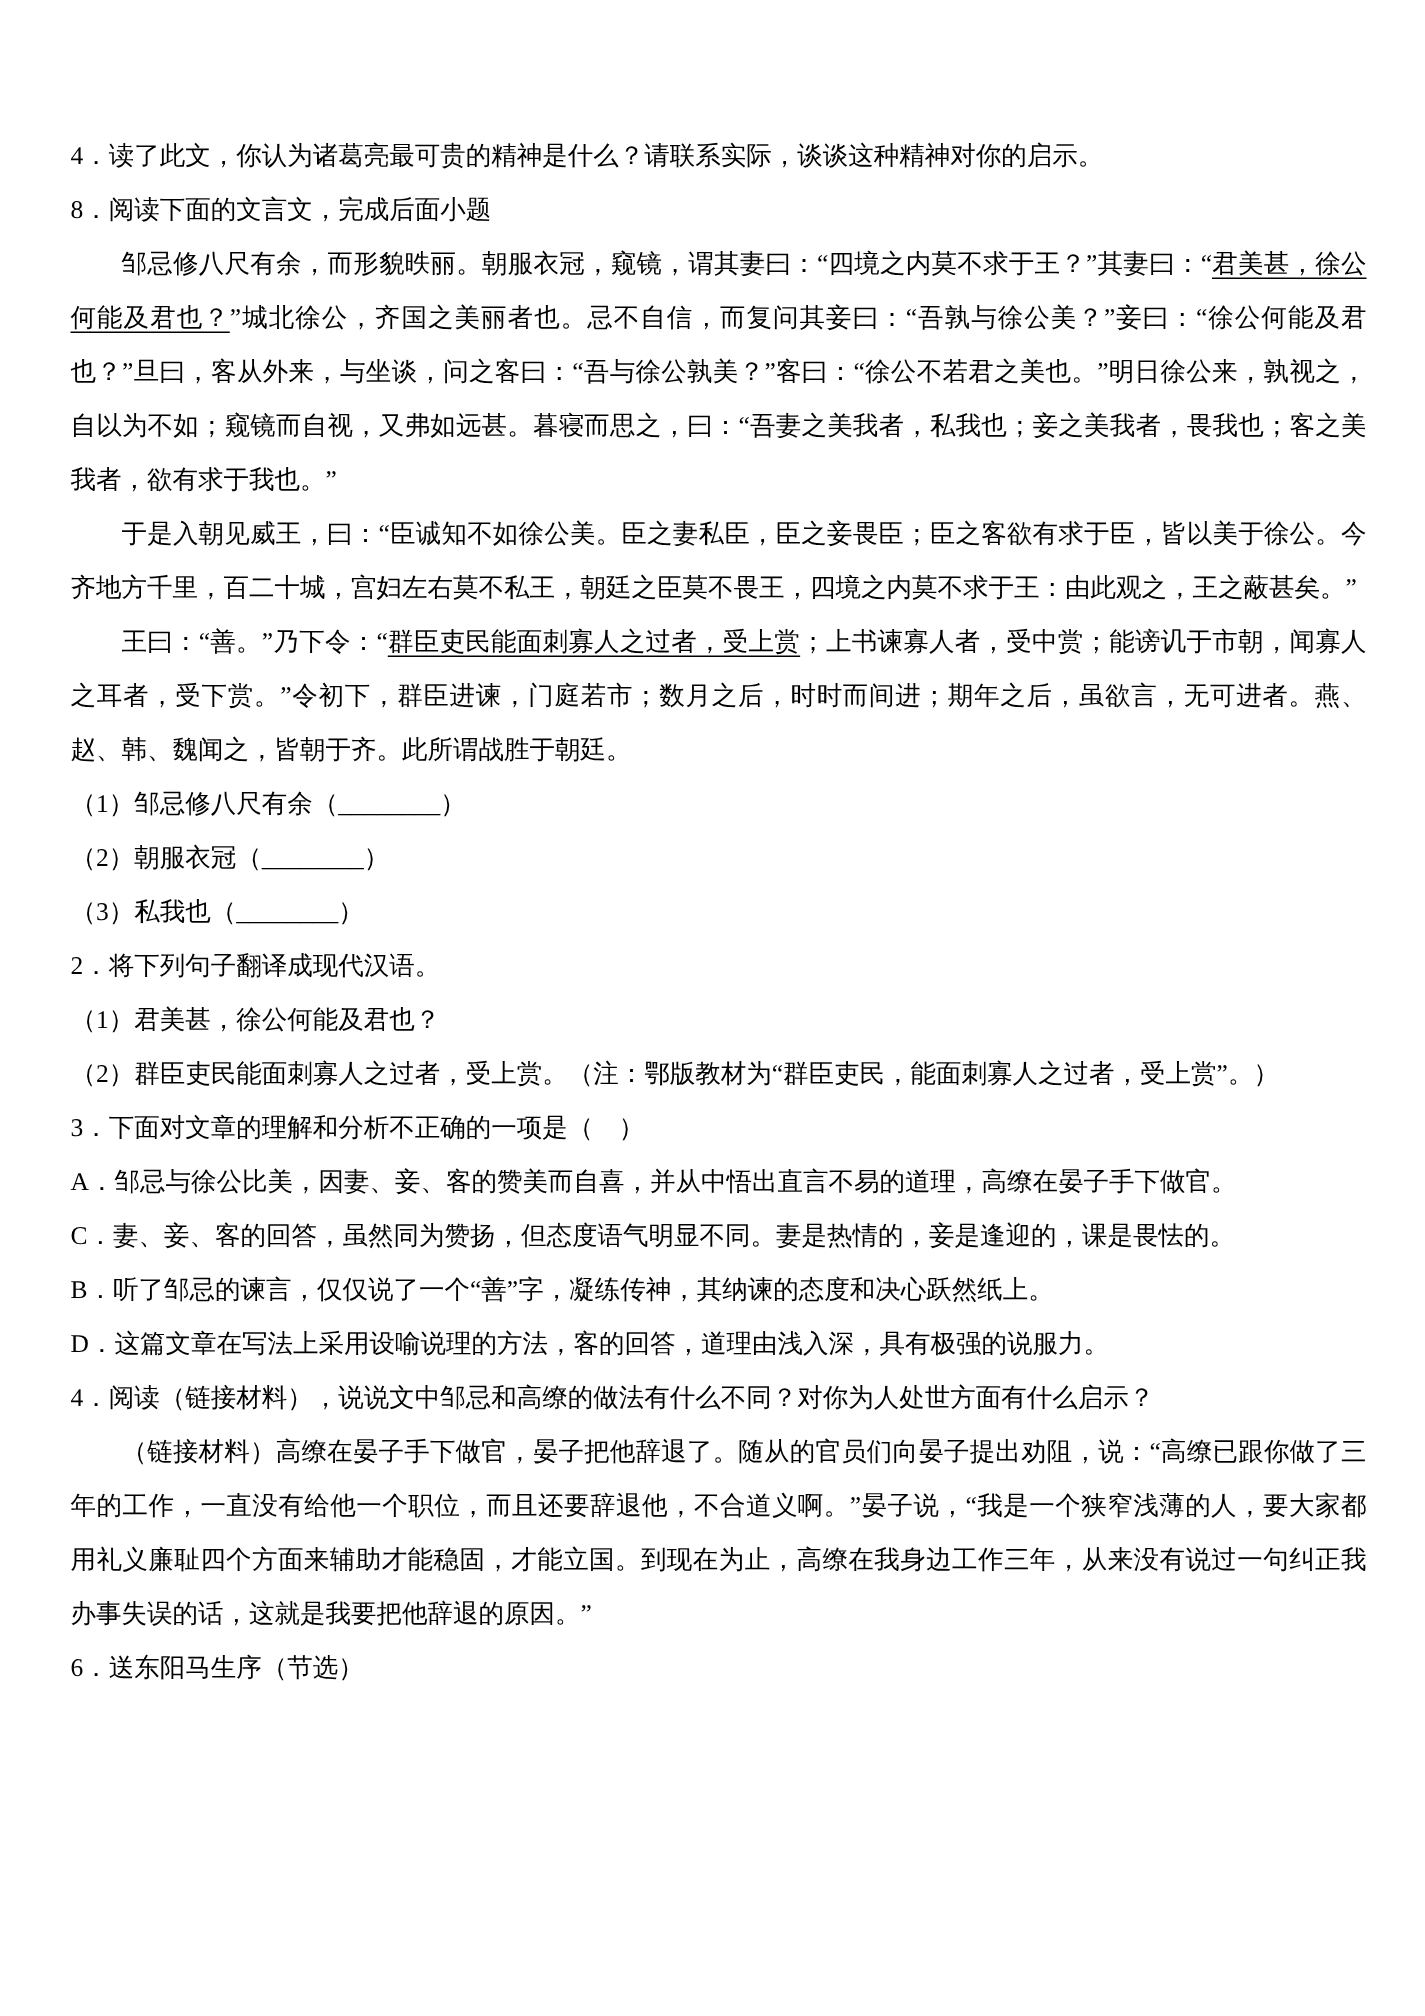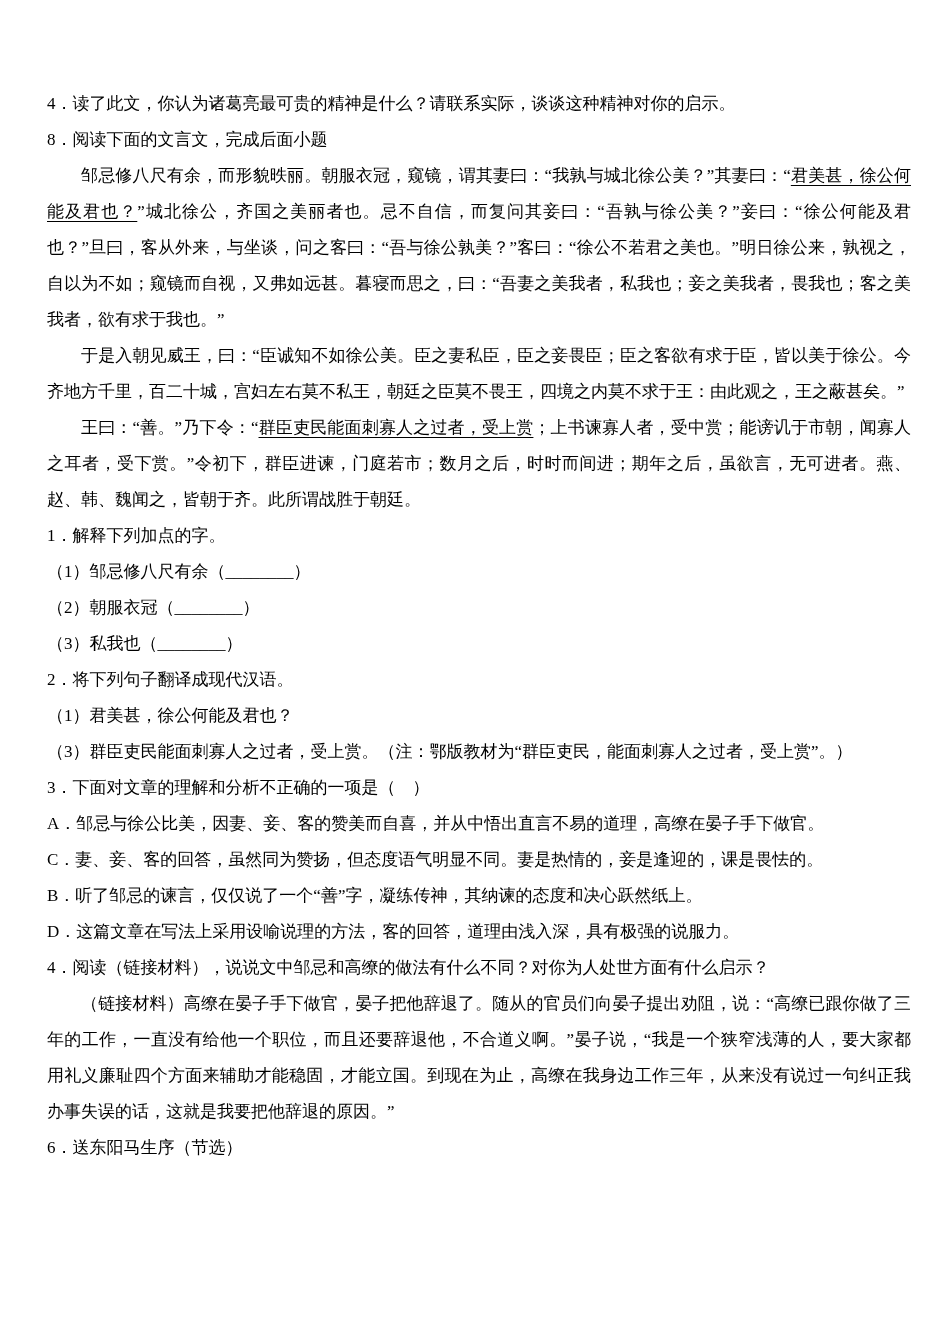--- a/index.html
+++ b/index.html
@@ -35,34 +35,33 @@
 </style>
 </head>
 <body>
 
 <div class="page">
 
   <p>4．读了此文，你认为诸葛亮最可贵的精神是什么？请联系实际，谈谈这种精神对你的启示。</p>
 
   <p>8．阅读下面的文言文，完成后面小题</p>
 
-  <p class="indent"><span>邹忌修八尺有余，而形貌昳丽。朝服衣冠，窥镜，谓其妻曰：“我孰与城北徐公美？”其妻曰：“</span><span class="underline">君美甚，徐公何能及君也？</span><span>”城北徐公，齐国之美丽者也。忌不自信，而复问其妾曰：“吾孰与徐公美？”妾曰：“徐公何能及君也？”旦曰，客从外来，与坐谈，问之客曰：“吾与徐公孰美？”客曰：“徐公不若君之美也。”明日徐公来，孰视之，自以为不如；窥镜而自视，又弗如远甚。暮寝而思之，曰：“吾妻之美我者，私我也；妾之美我者，畏我也；客之美我者，欲有求于我也。”</span></p>
+  <p class="indent"><span>邹忌修八尺有余，而形貌昳丽。朝服衣冠，窥镜，谓其妻曰：“四境之内莫不求于王？”其妻曰：“</span><span class="underline">君美甚，徐公何能及君也？</span><span>”城北徐公，齐国之美丽者也。忌不自信，而复问其妾曰：“吾孰与徐公美？”妾曰：“徐公何能及君也？”旦曰，客从外来，与坐谈，问之客曰：“吾与徐公孰美？”客曰：“徐公不若君之美也。”明日徐公来，孰视之，自以为不如；窥镜而自视，又弗如远甚。暮寝而思之，曰：“吾妻之美我者，私我也；妾之美我者，畏我也；客之美我者，欲有求于我也。”</span></p>
 
   <p class="indent">于是入朝见威王，曰：“臣诚知不如徐公美。臣之妻私臣，臣之妾畏臣；臣之客欲有求于臣，皆以美于徐公。今齐地方千里，百二十城，宫妇左右莫不私王，朝廷之臣莫不畏王，四境之内莫不求于王：由此观之，王之蔽甚矣。”</p>
 
   <p class="indent"><span>王曰：“善。”乃下令：“</span><span class="underline">群臣吏民能面刺寡人之过者，受上赏</span><span>；上书谏寡人者，受中赏；能谤讥于市朝，闻寡人之耳者，受下赏。”令初下，群臣进谏，门庭若市；数月之后，时时而间进；期年之后，虽欲言，无可进者。燕、赵、韩、魏闻之，皆朝于齐。此所谓战胜于朝廷。</span></p>
 
-  <p>1．解释下列加点的字。</p>
   <p>（1）邹忌修八尺有余（________）</p>
   <p>（2）朝服衣冠（________）</p>
   <p>（3）私我也（________）</p>
 
   <p>2．将下列句子翻译成现代汉语。</p>
   <p>（1）君美甚，徐公何能及君也？</p>
-  <p>（3）群臣吏民能面刺寡人之过者，受上赏。（注：鄂版教材为“群臣吏民，能面刺寡人之过者，受上赏”。）</p>
+  <p>（2）群臣吏民能面刺寡人之过者，受上赏。（注：鄂版教材为“群臣吏民，能面刺寡人之过者，受上赏”。）</p>
 
   <p>3．下面对文章的理解和分析不正确的一项是（　）</p>
   <p>A．邹忌与徐公比美，因妻、妾、客的赞美而自喜，并从中悟出直言不易的道理，高缭在晏子手下做官。</p>
   <p>C．妻、妾、客的回答，虽然同为赞扬，但态度语气明显不同。妻是热情的，妾是逢迎的，课是畏怯的。</p>
   <p>B．听了邹忌的谏言，仅仅说了一个“善”字，凝练传神，其纳谏的态度和决心跃然纸上。</p>
   <p>D．这篇文章在写法上采用设喻说理的方法，客的回答，道理由浅入深，具有极强的说服力。</p>
 
   <p>4．阅读（链接材料），说说文中邹忌和高缭的做法有什么不同？对你为人处世方面有什么启示？</p>
 
   <p class="indent">（链接材料）高缭在晏子手下做官，晏子把他辞退了。随从的官员们向晏子提出劝阻，说：“高缭已跟你做了三年的工作，一直没有给他一个职位，而且还要辞退他，不合道义啊。”晏子说，“我是一个狭窄浅薄的人，要大家都用礼义廉耻四个方面来辅助才能稳固，才能立国。到现在为止，高缭在我身边工作三年，从来没有说过一句纠正我办事失误的话，这就是我要把他辞退的原因。”</p>

